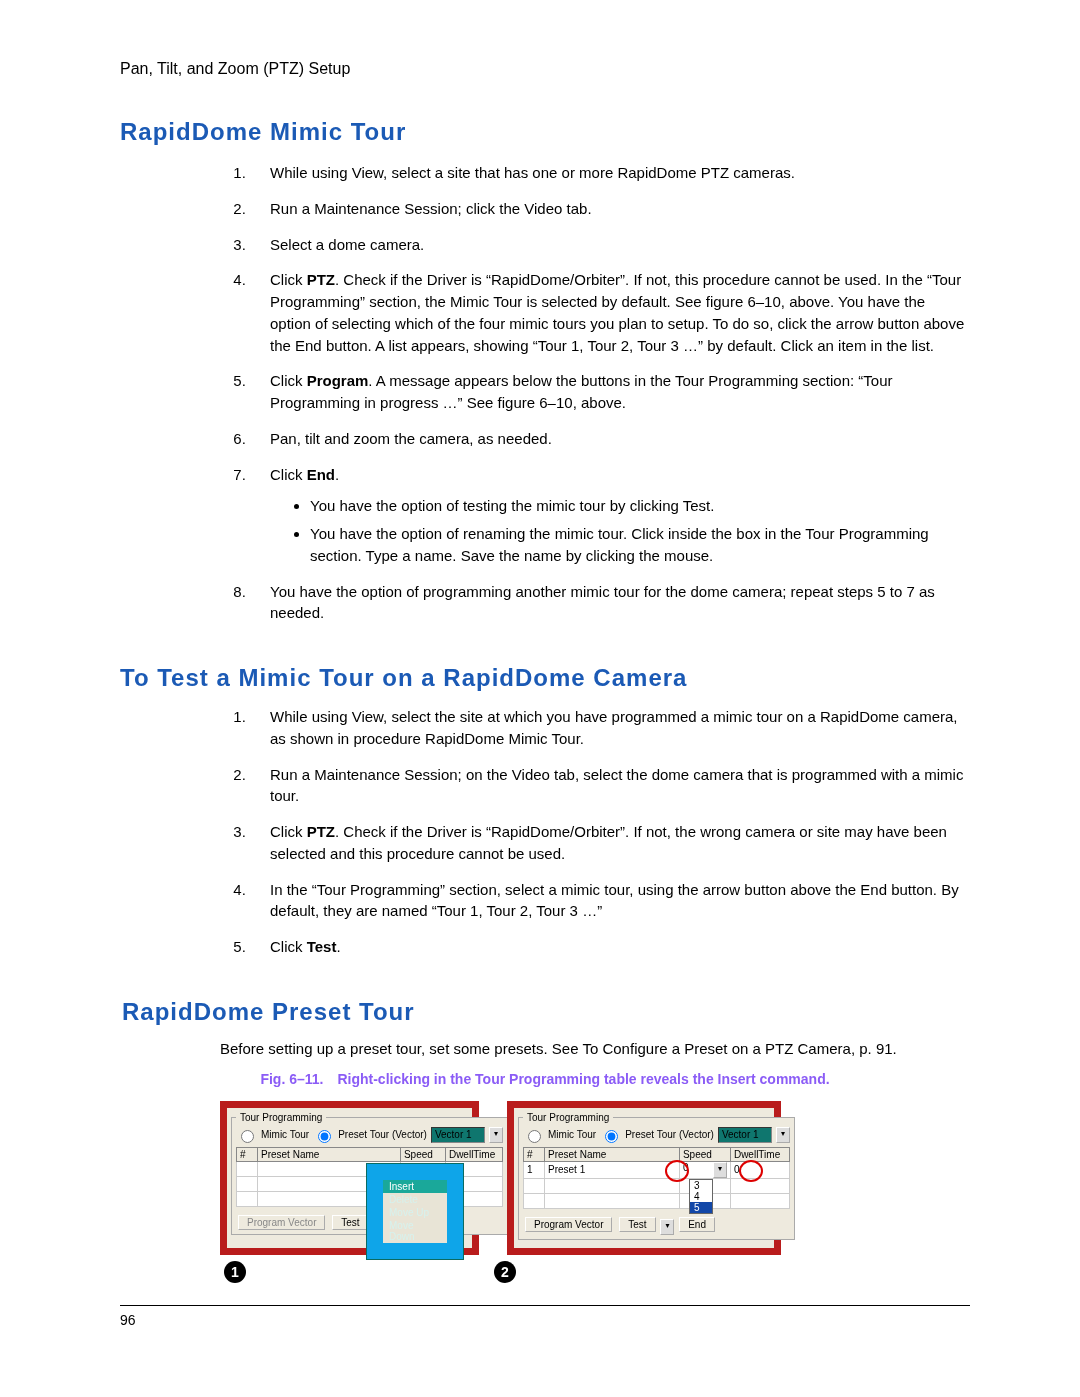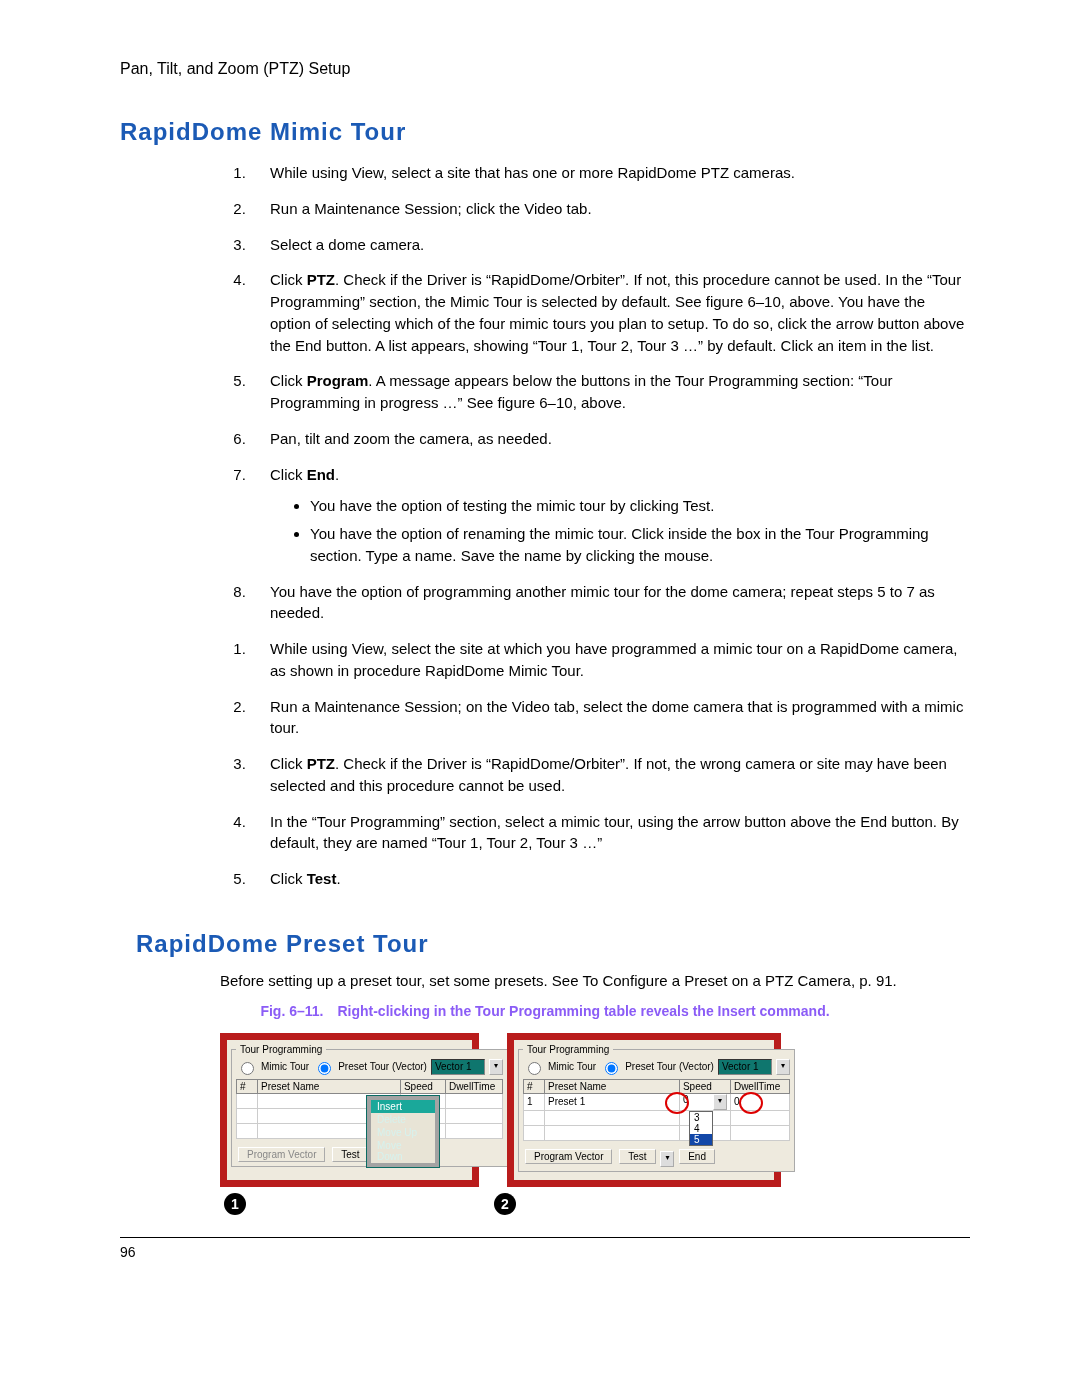--- a/index.html
+++ b/index.html
@@ -20,21 +20,21 @@
   font-size: 16px;
   margin-bottom: 40px;
 }
 .h-blue {
   color: #1b5ab5;
   font-weight: bold;
   letter-spacing: 1px;
 }
 .h1a { font-size: 24px; margin: 14px 0 16px 0; }
 .h1b { font-size: 24px; margin: 40px 0 14px 0; }
-.h1c { font-size: 24px; margin: 40px 0 14px 16px; }
+.h1c { font-size: 24px; margin: 40px 0 14px 2px; }
 
 ol.steps {
   list-style: decimal;
   margin: 0 0 0 130px;
   padding: 0;
   font-size: 15px;
   line-height: 1.45;
 }
 ol.steps > li { margin-bottom: 14px; padding-left: 20px; }
 ul.sub {
@@ -79,22 +79,22 @@
 }
 .radio-row { display:flex; align-items:center; gap:4px; margin:2px 0 4px 0; white-space:nowrap; overflow:hidden;}
 .vector-box {
   background:#0f766e; border:1px inset #888; padding:0 3px; display:inline-block; min-width:46px; height:14px; line-height:14px;
 }
 .dropbtn { width:12px; height:14px; background:#ddd; border:1px outset #fff; font-size:8px; line-height:12px; text-align:center; display:inline-block;}
 .tbl { width:100%; border-collapse:collapse; background:#fff; }
 .tbl th { border:1px solid #888; background:#eeeade; font-weight:normal; padding:1px 3px; font-size:10px; text-align:left;}
 .tbl td { border:1px solid #ccc; height:14px; padding:0 3px; }
 .ctx-menu {
-  position:absolute; background:#a3a3a3; color:#fff; border:1px solid #0a6b62;
-  font-size:10px; padding:4px; width:64px;
+  position:absolute; background:#0ea5e9; color:#fff; border:1px solid #0a6b62;
+  font-size:10px; padding:16px; width:64px;
 }
 .ctx-menu div { padding:1px 6px; }
 .ctx-menu div.disabled { color:#d6f2ee; background:#e8e4d6; }
 .btn {
   display:inline-block; border:1px outset #fff; background:#eeeade; padding:1px 8px; font-size:10px; margin:4px 2px 0 2px;
 }
 .btn.disabled { color:#888; }
 .speed-opts {
   position:absolute; background:#fff; border:1px solid #666; font-size:10px;
 }
@@ -135,20 +135,21 @@
   <li>
     <span>Click </span><b class="kw">End</b><span>.</span>
     <ul class="sub">
       <li>You have the option of testing the mimic tour by clicking Test.</li>
       <li>You have the option of renaming the mimic tour. Click inside the box in the Tour Programming section. Type a name. Save the name by clicking the mouse.</li>
     </ul>
   </li>
   <li>You have the option of programming another mimic tour for the dome camera; repeat steps 5 to 7 as needed.</li>
 </ol>
 
+<div class="h-blue h1b">To Test a Mimic Tour on a RapidDome Camera</div>
 
 <ol class="steps">
   <li>While using View, select the site at which you have programmed a mimic tour on a RapidDome camera, as shown in procedure RapidDome Mimic Tour.</li>
   <li>Run a Maintenance Session; on the Video tab, select the dome camera that is programmed with a mimic tour.</li>
   <li>
     <span>Click </span><b class="kw">PTZ</b><span>. Check if the Driver is “RapidDome/Orbiter”. If not, the wrong camera or site may have been selected and this procedure cannot be used.</span>
   </li>
   <li>In the “Tour Programming” section, select a mimic tour, using the arrow button above the End button. By default, they are named “Tour 1, Tour 2, Tour 3 …”</li>
   <li>
     <span>Click </span><b class="kw">Test</b><span>.</span>

